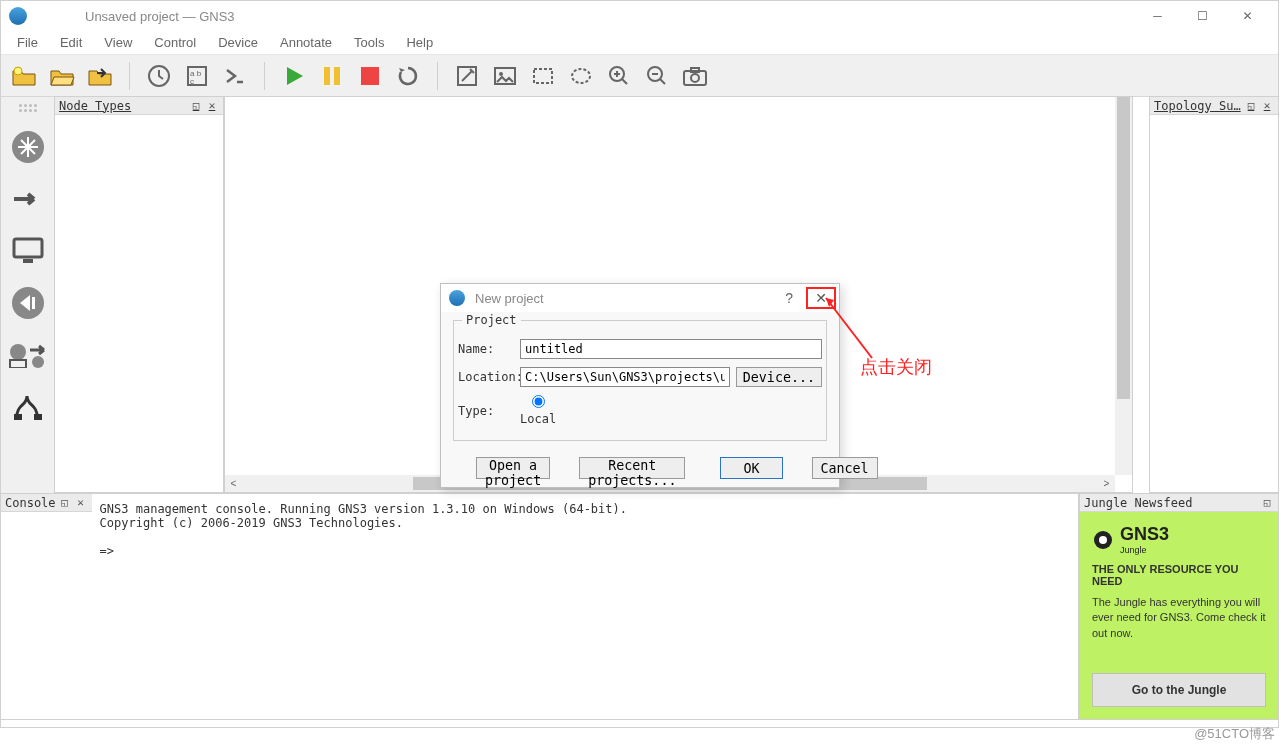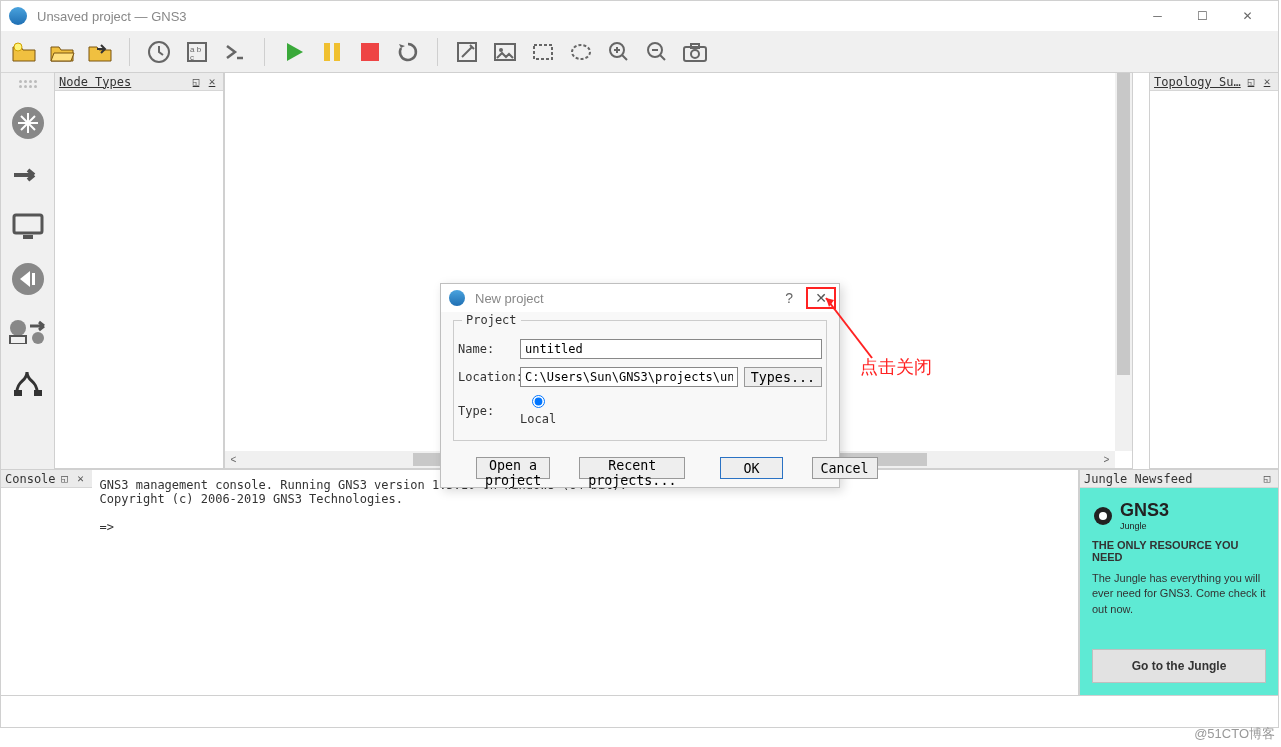--- a/index.html
+++ b/index.html
@@ -1,18 +1,18 @@
 <!DOCTYPE html>
 <html><head>
 <meta charset="utf-8">
 <style>
   *{box-sizing:border-box;margin:0;padding:0;}
   html,body{width:1281px;height:747px;font-family:"Microsoft YaHei",Arial,sans-serif;font-size:12px;background:#fff;color:#333;overflow:hidden;}
   .win{border:1px solid #d0d0d0;width:1279px;height:728px;}
-  .titlebar{display:flex;align-items:center;height:30px;padding:0 8px;background:#fff;}
+  .titlebar{display:flex;align-items:center;height:30px;padding:0 8px;background:#fff;gap:48px;}
   .titlebar .title{color:#888;font-size:13px;margin-left:4px;}
   .app-icon{width:18px;height:18px;background:linear-gradient(#4aa3de,#1f6fb3);border-radius:50%;margin-right:6px;}
   .win-controls{margin-left:auto;display:flex;}
   .win-btn{width:45px;height:28px;display:flex;align-items:center;justify-content:center;color:#666;font-size:12px;cursor:pointer;}
   .menubar{height:24px;display:flex;align-items:center;padding:0 6px;gap:2px;background:#fff;border-bottom:1px solid #e6e6e6;}
   .menubar .m{padding:3px 10px;font-size:13px;color:#666;cursor:pointer;}
   .toolbar{height:42px;background:#f0f0f0;border-bottom:1px solid #d6d6d6;display:flex;align-items:center;padding:0 8px;gap:8px;}
   .tb{width:30px;height:30px;display:flex;align-items:center;justify-content:center;cursor:pointer;border-radius:2px;}
   .sep{width:1px;height:28px;background:#cfcfcf;margin:0 6px;}
   svg{display:block;}
@@ -32,21 +32,21 @@
   .canvas .vscroll .thumb{position:absolute;left:2px;right:2px;top:0;height:80%;background:#c8c8c8;}
   .canvas .hscroll{position:absolute;left:0;right:17px;bottom:0;height:17px;background:#f0f0f0;display:flex;align-items:center;}
   .canvas .hscroll .arrow{width:17px;height:17px;display:flex;align-items:center;justify-content:center;color:#666;font-size:10px;}
   .canvas .hscroll .track{flex:1;position:relative;height:13px;background:#f0f0f0;}
   .canvas .hscroll .thumb{position:absolute;top:0;bottom:0;left:20%;width:60%;background:#c8c8c8;}
   
   .bottom{height:227px;display:flex;border-top:1px solid #d6d6d6;}
   .console{flex:1;display:flex;flex-direction:row;border:1px solid #d0d0d0;margin:-1px 0 0 -1px;}
   .console-text{flex:1;padding:8px;font-family:"SimSun",monospace;font-size:12px;white-space:pre;background:#fff;}
   .newsfeed{width:200px;border:1px solid #d0d0d0;margin:-1px -1px 0 0;display:flex;flex-direction:column;background:#eee;}
-  .nf-body{padding:12px;font-size:11px;background:#5eead4;color:#333;flex:1;display:flex;flex-direction:column;gap:8px;}
+  .nf-body{padding:12px;font-size:11px;background:#bef264;color:#333;flex:1;display:flex;flex-direction:column;gap:8px;}
   .nf-logo{font-weight:bold;font-size:18px;color:#222;display:flex;align-items:center;gap:6px;}
   .nf-head{font-weight:bold;font-size:11px;}
   .nf-btn{margin-top:auto;height:34px;background:#e2e2e2;border:1px solid #bfbfbf;display:flex;align-items:center;justify-content:center;font-weight:bold;font-size:12px;cursor:pointer;}
   
   .dialog{position:absolute;left:440px;top:283px;width:400px;background:#f8f8f8;border:1px solid #bfbfbf;box-shadow:3px 3px 10px rgba(0,0,0,0.15);z-index:10;}
   .dlg-title{height:28px;display:flex;align-items:center;padding:0 8px;background:#fff;}
   .dlg-title .t{color:#888;font-size:13px;margin-left:4px;}
   .dlg-x{width:30px;height:22px;display:flex;align-items:center;justify-content:center;color:#555;cursor:pointer;position:absolute;right:3px;top:3px;border:2px solid #f22;font-size:14px;}
   .dlg-help{position:absolute;right:46px;top:6px;font-size:14px;color:#666;cursor:pointer;}
   .groupbox{margin:8px 12px;border:1px solid #ccc;padding:10px 4px 14px;position:relative;}
@@ -75,20 +75,30 @@
   <div class="titlebar">
     <div class="app-icon"></div>
     <span class="title">Unsaved project — GNS3</span>
     <div class="win-controls">
       <div class="win-btn">─</div>
       <div class="win-btn">☐</div>
       <div class="win-btn">✕</div>
     </div>
   </div>
 
+  <div class="menubar">
+    <div class="m">File</div>
+    <div class="m">Edit</div>
+    <div class="m">View</div>
+    <div class="m">Control</div>
+    <div class="m">Device</div>
+    <div class="m">Annotate</div>
+    <div class="m">Tools</div>
+    <div class="m">Help</div>
+  </div>
 
   <div class="toolbar">
     <div class="tb">
         <svg width="26" height="22">
           <path d="M2 6h8l2 3h12v11H2z" fill="#f0c040" stroke="#7a5510"></path>
           <circle cx="7" cy="6" r="4" fill="#fff57a" stroke="#d0a000"></circle>
         </svg>
       </div>
     <div class="tb">
         <svg width="26" height="22">
@@ -326,21 +336,21 @@
   </div>
   <div class="groupbox">
     <div class="legend">Project</div>
     <div class="row">
       <label>Name:</label>
       <input type="text" value="untitled" style="">
     </div>
     <div class="row">
       <label>Location:</label>
       <input type="text" value="C:\Users\Sun\GNS3\projects\untitled" style="">
-      <button class="browse">Types...</button>
+      <button class="browse">Device...</button>
     </div>
     <div class="row">
       <label>Type:</label>
       <span class="radio">
         <input type="radio" checked="" style="">
         <span>Local</span>
       </span>
     </div>
   </div>
   <div class="dlg-btns">

